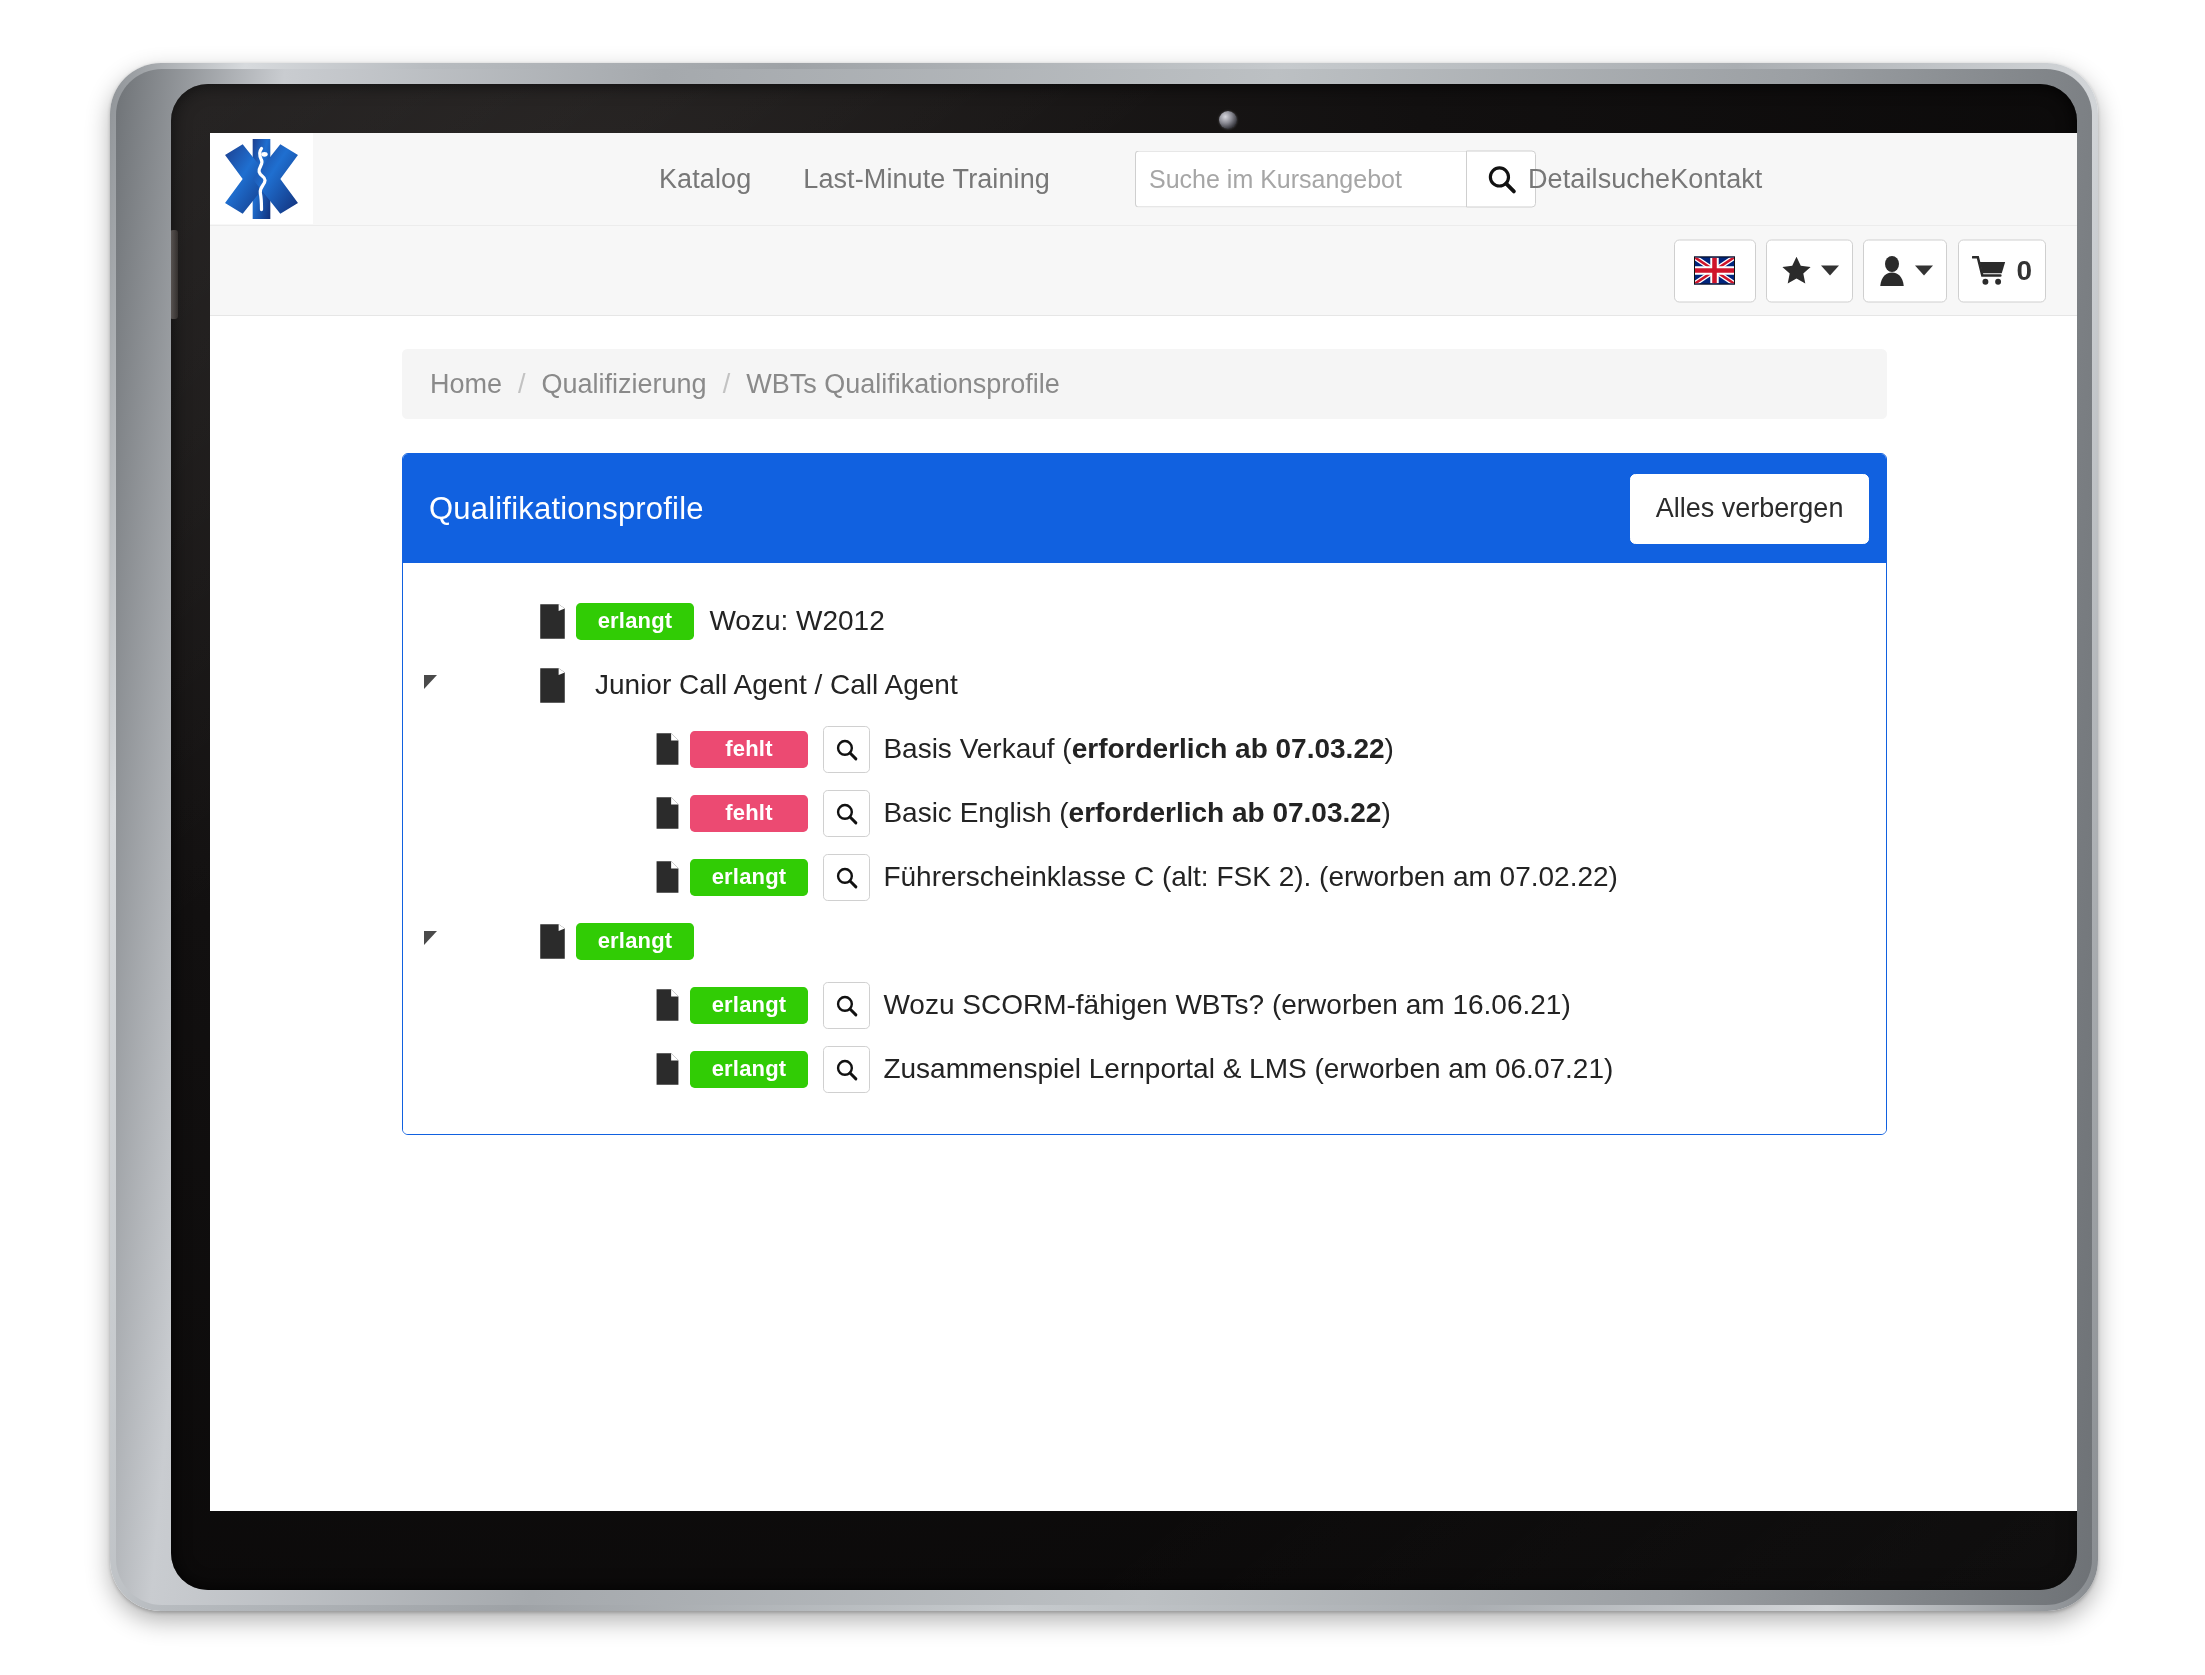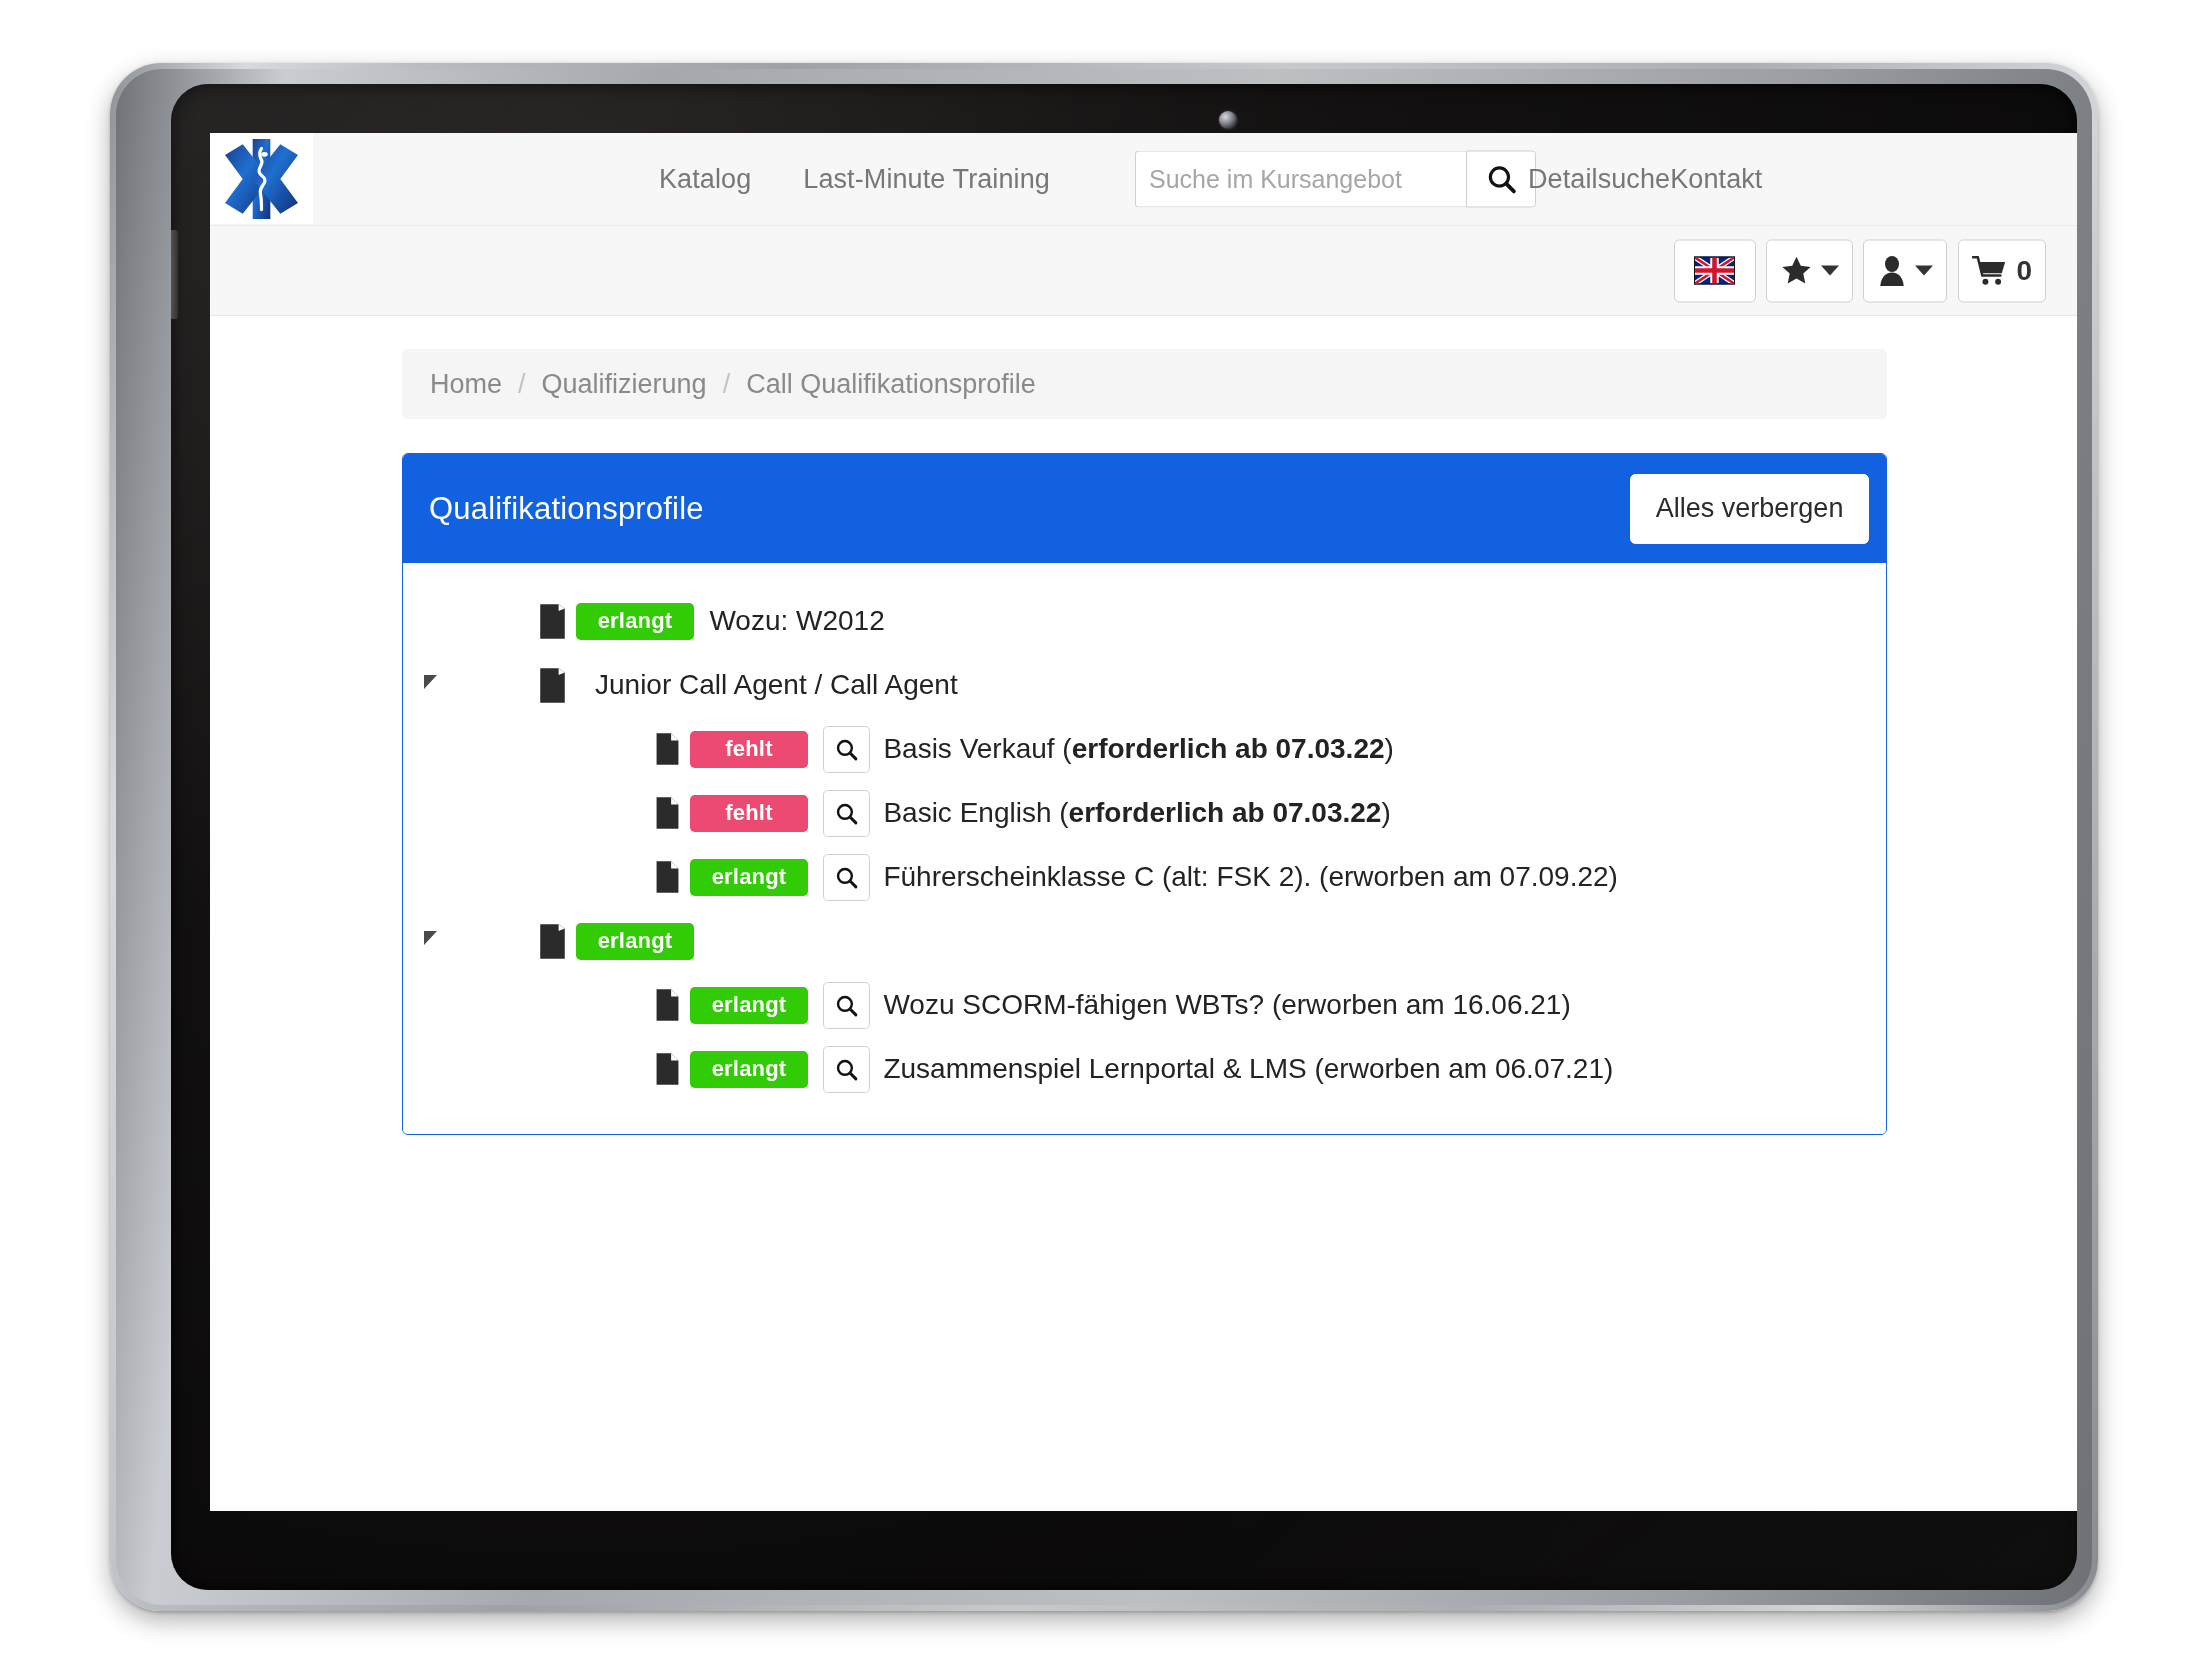--- a/index.html
+++ b/index.html
@@ -287,21 +287,21 @@
         </div>
       </div>
 
       <div class="content-wrap">
 
         <div class="breadcrumb">
           <span class="bc-item">Home</span>
           <span class="bc-sep">/</span>
           <span class="bc-item">Qualifizierung</span>
           <span class="bc-sep">/</span>
-          <span class="bc-item">Call Qualifikationsprofile</span>
+          <span class="bc-item">WBTs Qualifikationsprofile</span>
         </div>
 
         <div class="panel">
           <div class="panel-head">
             <span class="panel-title">Qualifikationsprofile</span>
             <button class="panel-btn">Alles verbergen</button>
           </div>
           <div class="panel-body" id="tree-body">
               <div class="tree-row">
                 <span class="tw-blank"></span>
@@ -374,21 +374,21 @@
                     <path d="M13 1 L19 7 H13 Z" fill="#ffffff"></path>
                   </svg>
                 </span>
                 <span class="badge ok">erlangt</span>
                 <span class="magnifier">
                   <svg width="25" height="25" viewBox="0 0 24 24">
                     <circle cx="10.5" cy="10.5" r="6.6" fill="none" stroke="#111" stroke-width="2.3"></circle>
                     <line x1="15.4" y1="15.4" x2="21" y2="21" stroke="#111" stroke-width="2.8" stroke-linecap="round"></line>
                   </svg>
                 </span>
-                <span class="row-label">Führerscheinklasse C (alt: FSK 2). (erworben am 07.09.22)</span>
+                <span class="row-label">Führerscheinklasse C (alt: FSK 2). (erworben am 07.02.22)</span>
               </div>
               <div class="tree-row">
                 <span class="tw-toggle">
                   <span class="tri"></span>
                 </span>
                 <span class="indent-1"></span>
                 <span class="book-icon">
                   <svg width="27" height="37" viewBox="0 0 22 30">
                     <path d="M1 1 H16 L21 4.5 V29 H1 Z" fill="#2b2b2b"></path>
                     <path d="M16 1 L21 4.5 L16 6.4 Z" fill="#ffffff"></path>

